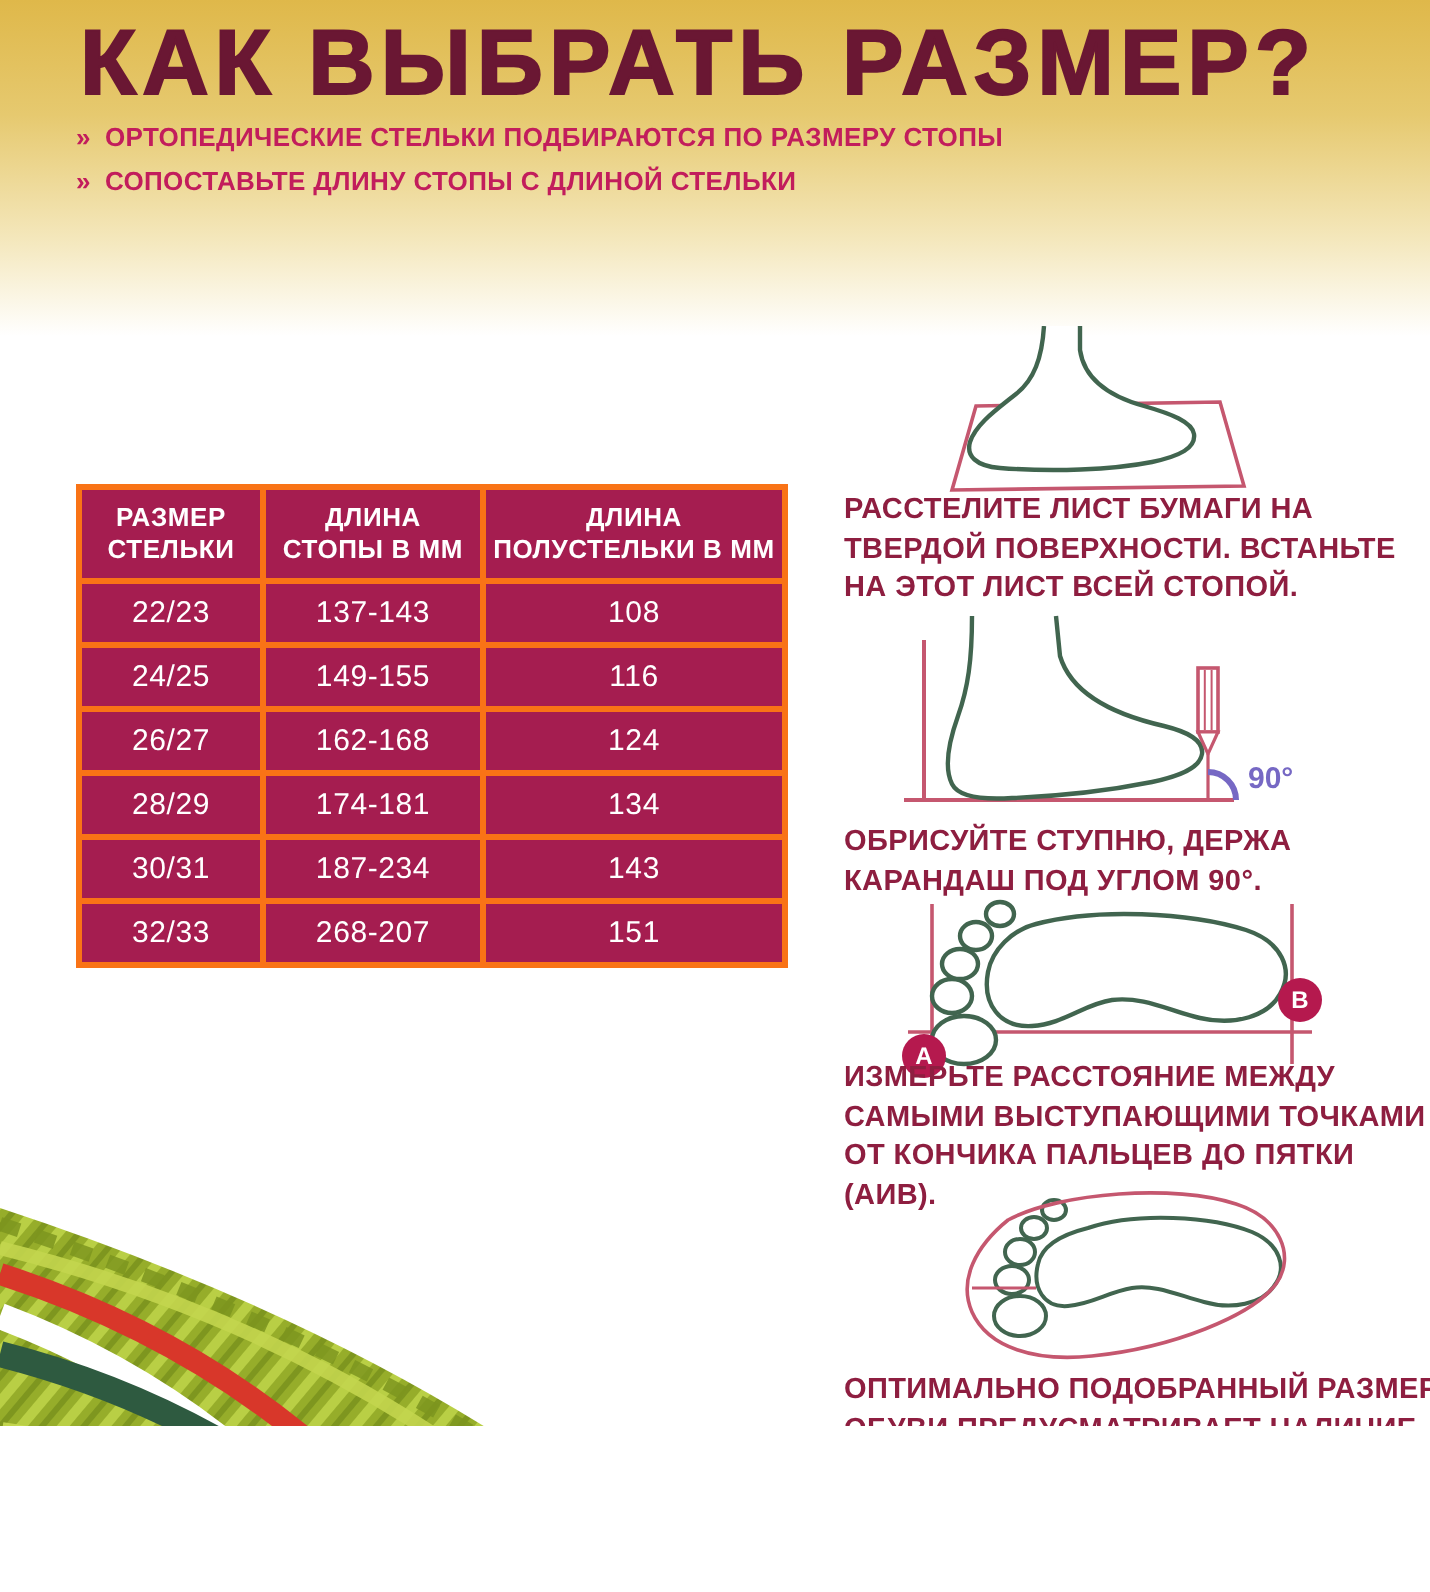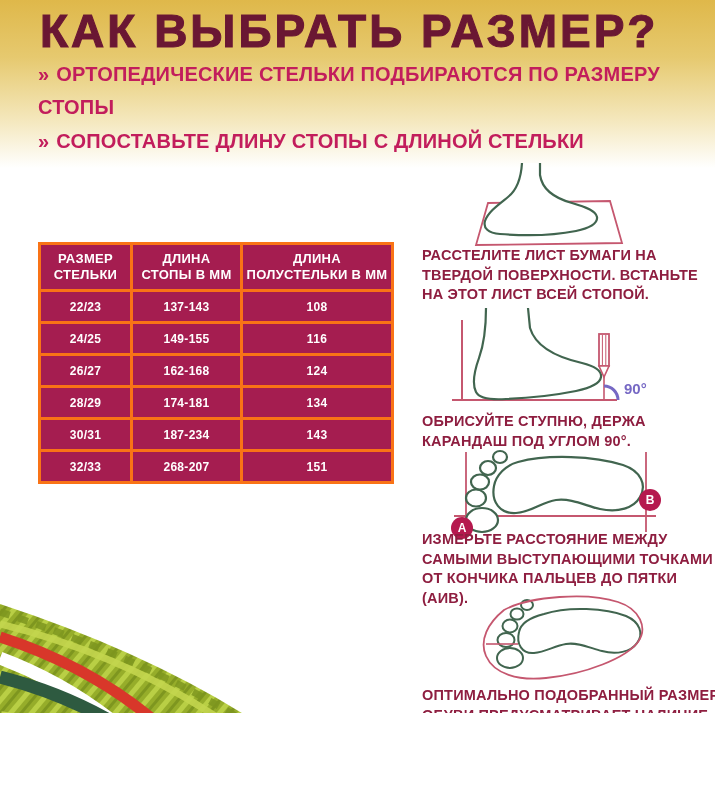--- a/index.html
+++ b/index.html
@@ -3,30 +3,30 @@
 <meta charset="utf-8">
 <style>
   html,body{margin:0;padding:0;background:#fff;}
   .stage{position:relative;width:715px;height:713px;overflow:hidden;background:#fff;
          font-family:"Liberation Sans",sans-serif;}
   .header-bg{position:absolute;left:0;top:0;width:715px;height:205px;
              background:linear-gradient(180deg,#dfb84a 0%,#e6c96f 28%,#f4e7bb 58%,#ffffff 82%);}
   .title{position:absolute;left:40px;top:4px;width:670px;font-size:46px;font-weight:bold;
          color:#6a1733;letter-spacing:3px;-webkit-text-stroke:1.1px #6a1733;white-space:nowrap;}
   .bullets{position:absolute;left:38px;top:58px;width:648px;color:#c21d5c;
-           font-size:20px;font-weight:bold;line-height:1.67;letter-spacing:.2px;}
+           font-size:13px;font-weight:bold;line-height:1.67;letter-spacing:.2px;}
   .bullet .marker{margin-right:7px;}
   .bullet strong{-webkit-text-stroke:.5px #c21d5c;}
   
   .size-table{position:absolute;left:38px;top:242px;border-collapse:collapse;table-layout:fixed;
               width:353px;background:#a51d50;}
   .size-table th,.size-table td{border:3px solid #f97316;background:#a51d50;color:#fff;
               text-align:center;vertical-align:middle;}
   .size-table th{height:40px;font-size:13px;line-height:1.2;font-weight:bold;letter-spacing:.3px;padding:2px;}
-  .size-table td{height:23px;font-size:12px;font-weight:bold;letter-spacing:.3px;padding:3px 2px;}
+  .size-table td{height:23px;font-size:15px;font-weight:normal;letter-spacing:.3px;padding:3px 2px;}
   .th-line{display:block;}
   
   .step-caption{position:absolute;left:422px;width:300px;color:#8e1e40;font-size:14.5px;
                 font-weight:bold;line-height:1.36;letter-spacing:.2px;}
   .illus{position:absolute;}
   .illus path,.illus ellipse,.illus circle,.illus rect,.illus line,.illus polygon{vector-effect:none;}
   .angle-label{fill:#7668c4;font-size:15px;font-weight:bold;font-family:"Liberation Sans",sans-serif;}
   .ab-letter{fill:#fff;font-size:12px;font-weight:bold;font-family:"Liberation Sans",sans-serif;text-anchor:middle;}
   
   .wave{position:absolute;left:0;top:0;width:715px;height:796px;pointer-events:none;}

